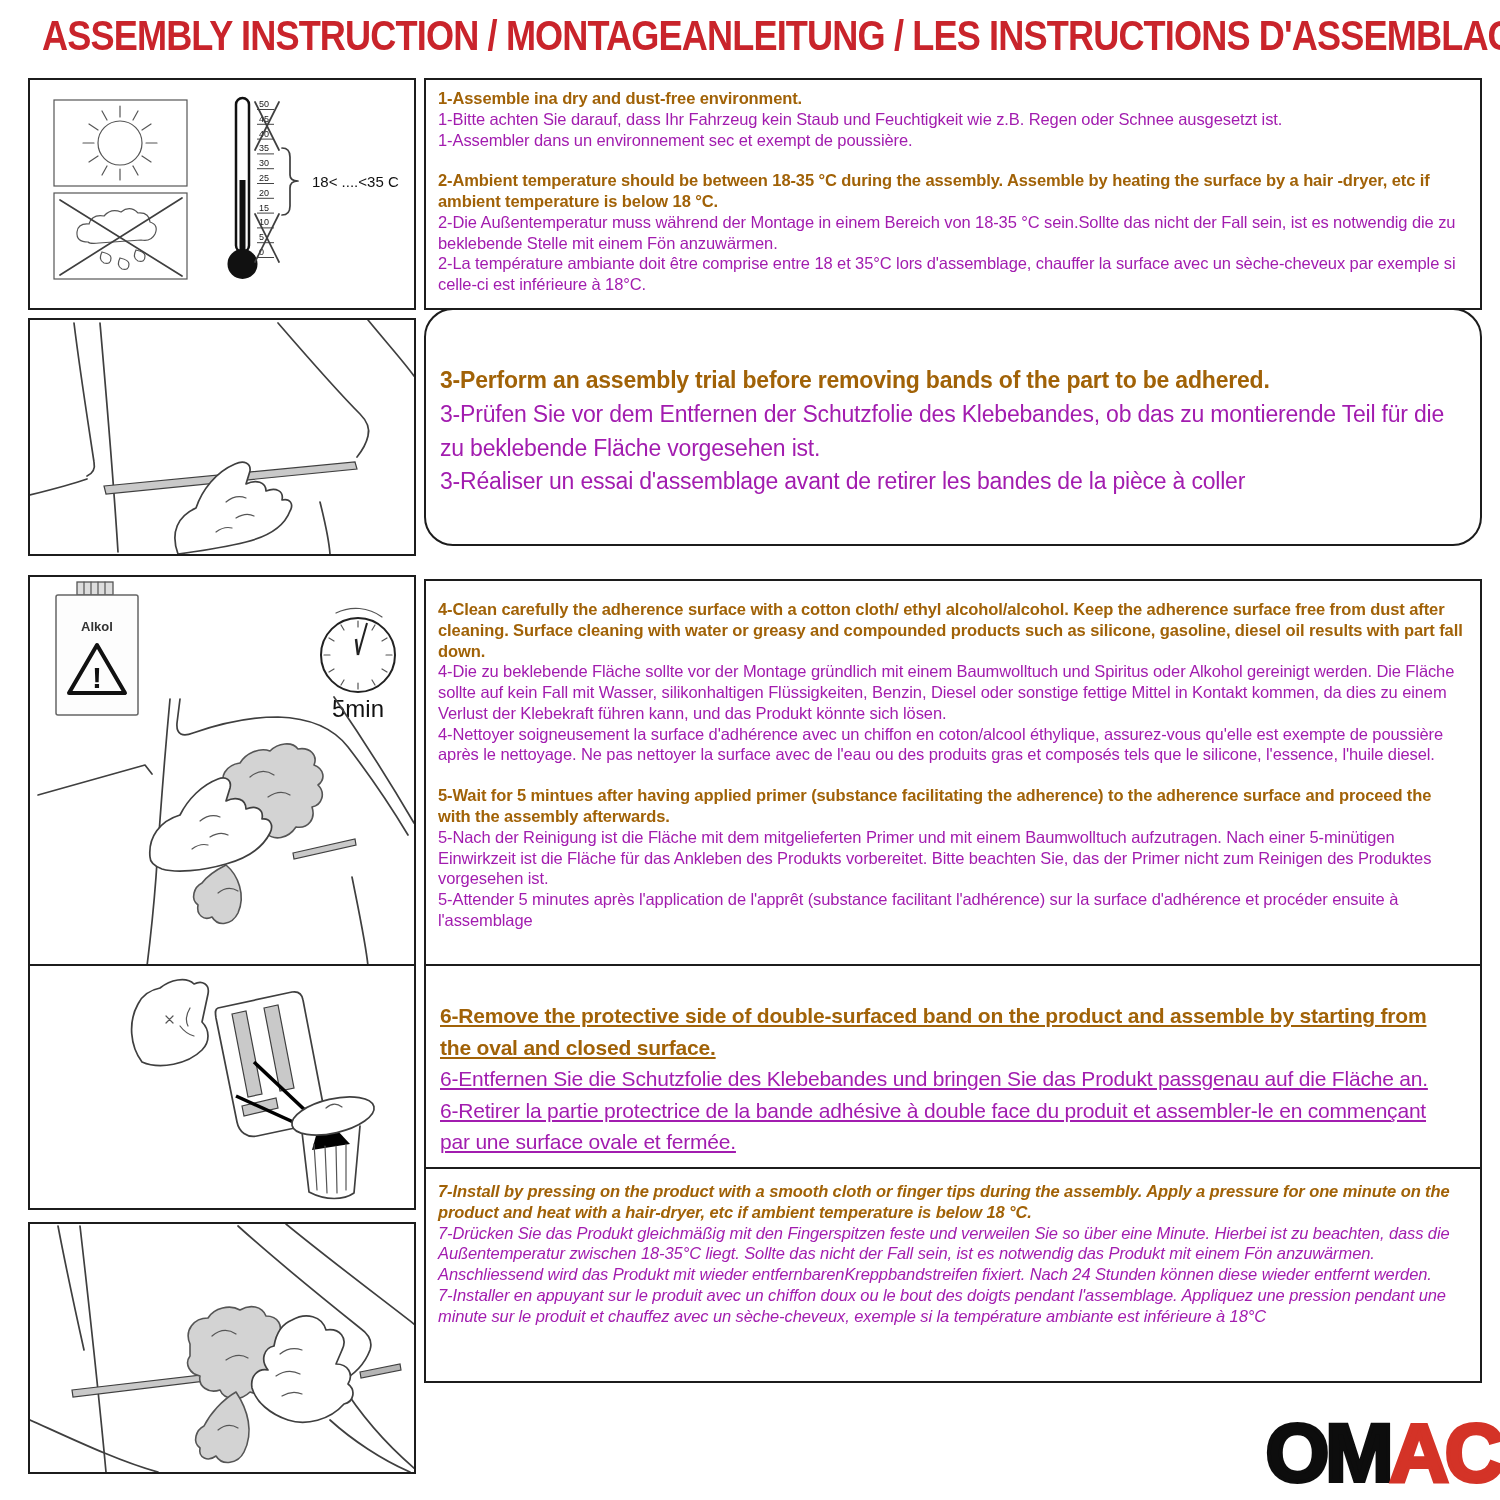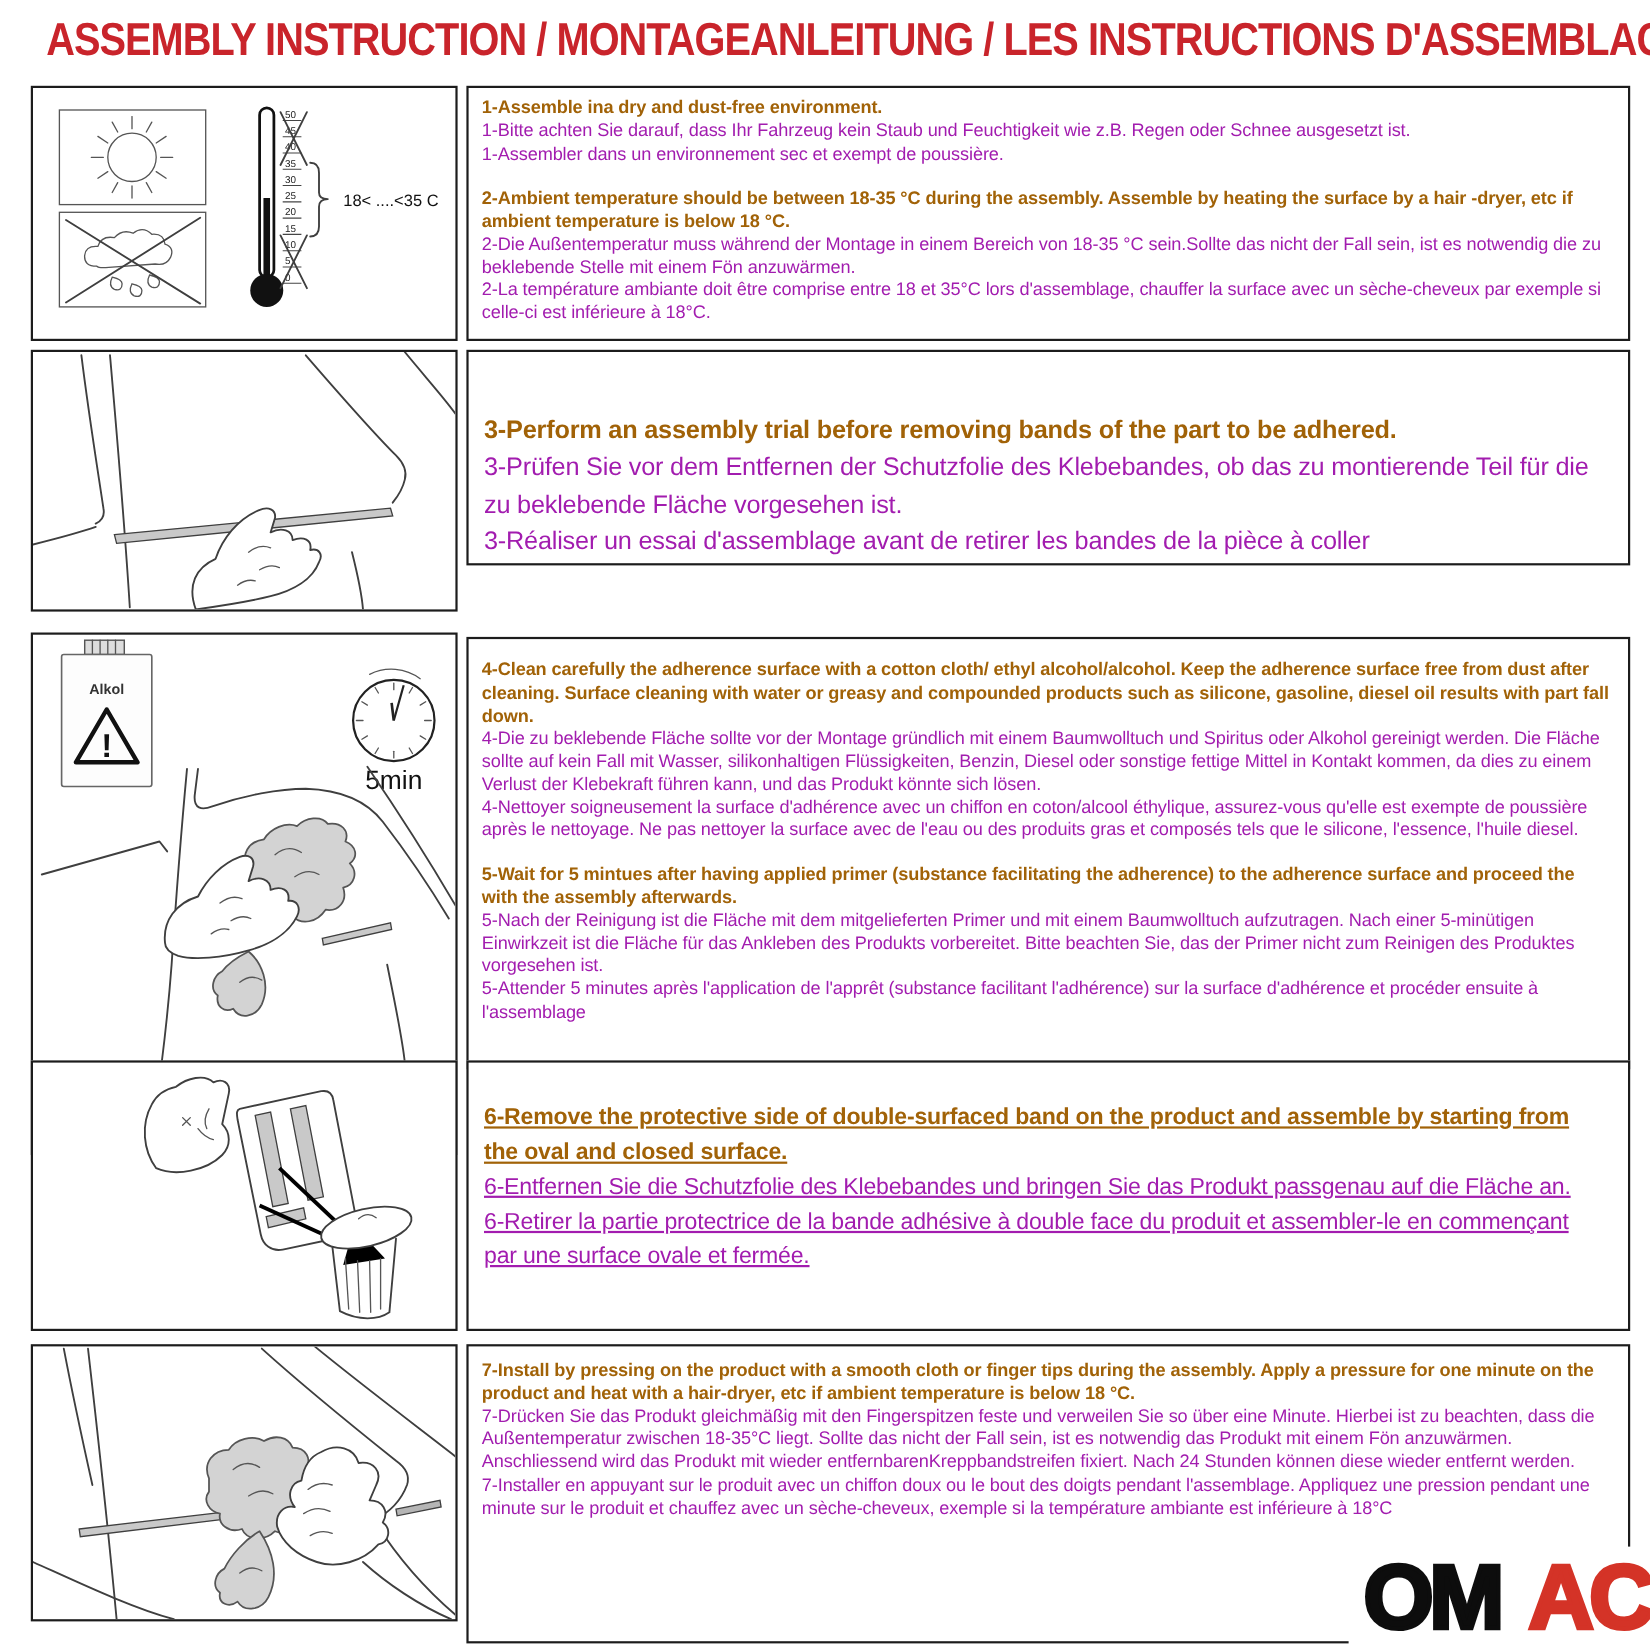--- a/index.html
+++ b/index.html
@@ -36,21 +36,21 @@
   .cloth{fill:#d3d3d3;stroke:#555;stroke-width:1.6;stroke-linejoin:round;}
   .handfill{fill:#ffffff;stroke:#3f3f3f;stroke-width:1.7;stroke-linejoin:round;}
   .tick{font-size:9px;fill:#222;font-family:"Liberation Sans",sans-serif;}
   .therm-label{font-size:15px;fill:#111;font-family:"Liberation Sans",sans-serif;}
   .small-label{font-size:13px;font-weight:bold;fill:#333;font-family:"Liberation Sans",sans-serif;}
   .clock-label{font-size:24px;fill:#111;font-family:"Liberation Sans",sans-serif;}
   .bang{font-size:30px;font-weight:bold;fill:#111;font-family:"Liberation Sans",sans-serif;}
   .brand{
     position:absolute;left:1226px;top:1406px;width:274px;height:94px;background:#fff;
     display:flex;align-items:center;justify-content:flex-end;z-index:5;
-    font-size:82px;font-weight:bold;letter-spacing:-4px;line-height:94px;white-space:nowrap;gap:26px;
+    font-size:82px;font-weight:bold;letter-spacing:-4px;line-height:94px;white-space:nowrap;
   }
   .brand span{-webkit-text-stroke:4px currentColor;}
 </style>
 </head>
 <body>
 
 <div class="page-title" style="color: rgb(201, 36, 43);">ASSEMBLY INSTRUCTION / MONTAGEANLEITUNG / LES INSTRUCTIONS D'ASSEMBLAGE</div>
 
 <div class="box lbox" style="top:78px;height:232px;">
   <svg width="384" height="228" viewBox="0 0 384 228">
@@ -148,21 +148,21 @@
     <g>
       <path class="handfill" d="M148,234 C140,212 148,196 166,188 C172,170 186,152 205,144 C214,140 221,143 220,151 L216,164 C226,159 236,162 236,171 C246,167 254,171 252,180 C260,178 264,184 260,191 C254,207 236,217 216,222 C196,227 170,231 148,234 Z"></path>
       <g class="sketch-thin">
         <path d="M196,182 q10,-8 20,-4"></path>
           <path d="M206,198 q10,-6 18,-2"></path>
           <path d="M186,212 q8,-6 16,-4"></path>
       </g>
     </g>
   </svg>
 </div>
-<div class="box rbox s-lg2" id="r2text" style="top:318px;height:196px;">
+<div class="box rbox s-lg2" id="r2text" style="top:308px;height:238px;border-radius:29px;">
   <div>
       <p class="para b">3-Perform an assembly trial before removing bands of the part to be adhered.</p>
       <p class="para">3-Prüfen Sie vor dem Entfernen der Schutzfolie des Klebebandes, ob das zu montierende Teil für die zu beklebende Fläche vorgesehen ist.</p>
       <p class="para">3-Réaliser un essai d'assemblage avant de retirer les bandes de la pièce à coller</p>
     </div>
 </div>
 
 <div class="box lbox" style="top:575px;height:475px;">
   <svg width="384" height="389" viewBox="0 0 384 389">
 
@@ -305,21 +305,21 @@
       <path class="handfill" d="M262,96 C276,88 292,92 296,106 C310,104 318,114 312,126 L306,140 C318,140 324,150 318,160 C326,166 324,178 314,180 C300,196 276,202 258,196 C240,190 226,178 222,164 C220,152 228,144 238,146 C230,136 234,124 244,122 C246,110 252,100 262,96 Z"></path>
       <g class="sketch-thin">
           <path d="M250,130 q10,-8 22,-4"></path>
           <path d="M246,152 q12,-8 24,-2"></path>
           <path d="M252,172 q10,-6 20,-2"></path>
         </g>
       <path class="sketch" d="M300,196 C322,216 352,236 380,248"></path>
     </g>
   </svg>
 </div>
-<div class="box rbox s-sm" id="r5text" style="top:1222px;height:272px;">
+<div class="box rbox s-sm" id="r5text" style="top:1167px;height:216px;font-style:italic;">
   <div>
       <p class="para b">7-Install by pressing on the product with a smooth cloth or finger tips during the assembly. Apply a pressure for one minute on the product and heat with a hair-dryer, etc if ambient temperature is below 18 °C.</p>
       <p class="para">7-Drücken Sie das Produkt gleichmäßig mit den Fingerspitzen feste und verweilen Sie so über eine Minute. Hierbei ist zu beachten, dass die Außentemperatur zwischen 18-35°C liegt. Sollte das nicht der Fall sein, ist es notwendig das Produkt mit einem Fön anzuwärmen. Anschliessend wird das Produkt mit wieder entfernbarenKreppbandstreifen fixiert. Nach 24 Stunden können diese wieder entfernt werden.</p>
       <p class="para">7-Installer en appuyant sur le produit avec un chiffon doux ou le bout des doigts pendant l'assemblage. Appliquez une pression pendant une minute sur le produit et chauffez avec un sèche-cheveux, exemple si la température ambiante est inférieure à 18°C</p>
     </div>
 </div>
 
 <div class="brand">
   <span style="color: rgb(13, 13, 13);">OM</span>
     <span style="color: rgb(212, 51, 39);">AC</span>

